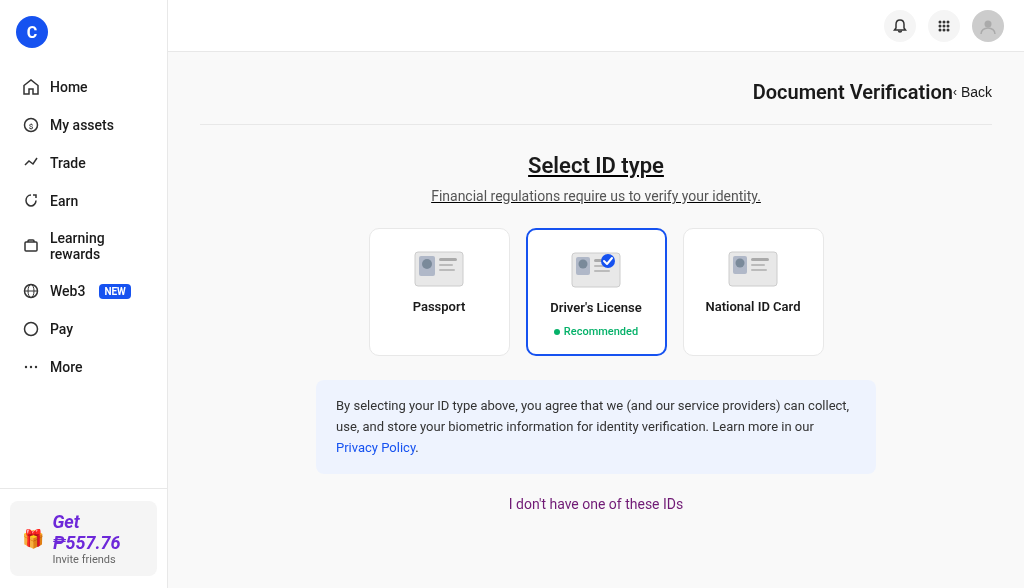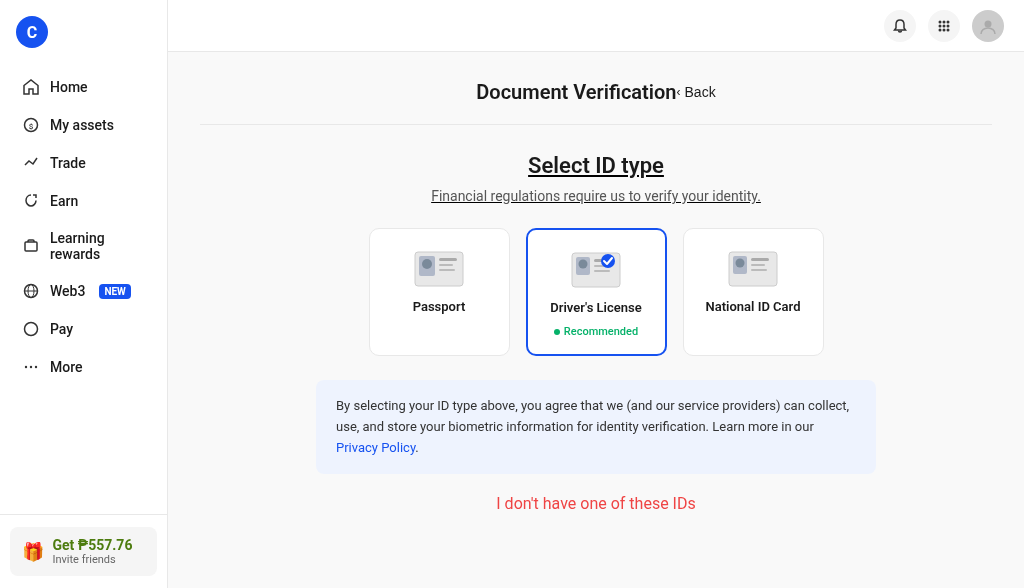--- a/index.html
+++ b/index.html
@@ -64,21 +64,21 @@
       background: #f5f5f5;
       border-radius: 8px;
       padding: 10px 12px;
       display: flex;
       align-items: center;
       gap: 8px;
       cursor: pointer;
     }
     .invite-icon { font-size: 18px; }
     .invite-text { font-size: 12px; }
-    .invite-amount { font-weight: 700; font-size: 14px; color: #4d7c0f; }
+    .invite-amount { font-weight: 700; font-size: 18px; color: #6d28d9; font-style: italic; }
     .invite-label { color: #666; font-size: 11px; }
 
     
     .main {
       flex: 1;
       display: flex;
       flex-direction: column;
       background: #f9f9f9;
       height: 588px;
       overflow: hidden;
@@ -123,21 +123,21 @@
     
     .content {
       flex: 1;
       padding: 28px 32px;
       overflow-y: auto;
     }
 
     .page-header {
       display: flex;
       align-items: center;
-      justify-content: center;
+      justify-content: flex-end;
       margin-bottom: 20px;
     }
     .page-title {
       font-size: 20px;
       font-weight: 600;
       color: #1a1a1a;
     }
     .back-btn {
       display: flex;
       align-items: center;
@@ -225,22 +225,22 @@
       max-width: 560px;
       font-size: 13px;
       color: #333;
       line-height: 1.6;
     }
     .notice-link { color: #1652f0; text-decoration: none; }
 
     
     .no-id-link {
       text-align: center;
-      font-size: 16px;
-      color: #ef4444;
+      font-size: 14px;
+      color: #701a75;
       cursor: pointer;
       text-decoration: none;
     }
 
     
     .card-icon-svg {
       width: 52px;
       height: 38px;
     }
   </style>

